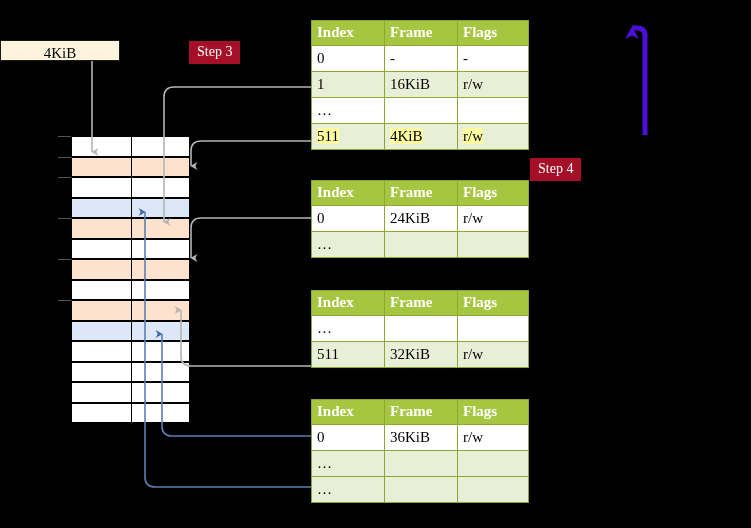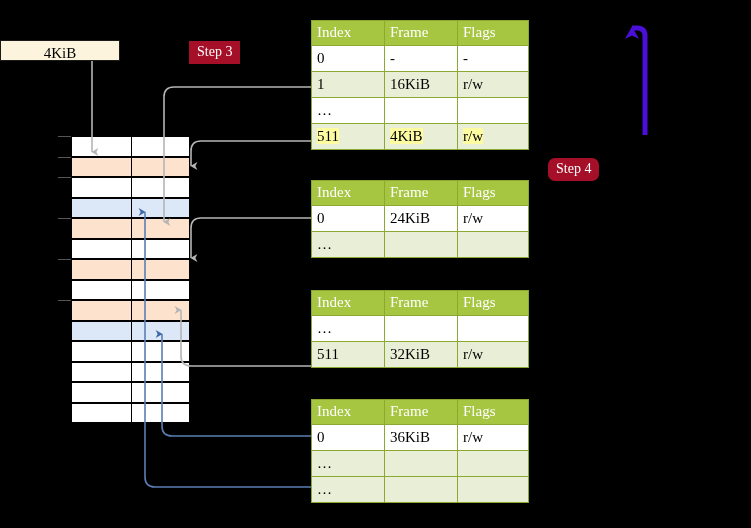--- a/index.html
+++ b/index.html
@@ -74,21 +74,21 @@
     position: absolute;
     border-collapse: collapse;
     font-family: "Liberation Serif", serif;
     font-size: 15px;
     background: #ffffff;
     table-layout: fixed;
   }
   .ptable th {
     background: #a6c540;
     color: #ffffff;
-    font-weight: normal;
+    font-weight: bold;
     font-size: 15px;
     text-align: left;
     padding: 3px 10px 4px 5px;
     border: 1px solid #8aa832;
     font-family: "Liberation Serif", serif;
   }
   .ptable td {
     padding: 3px 5px 4px 5px;
     border: 1px solid #8aa832;
     color: #000000;
@@ -117,21 +117,21 @@
 
 <div id="canvas">
 
   <div class="kib-box" style="left:0px; top:40px; width:120px; height:21px;">
     <span>4KiB</span>
   </div>
 
   <div class="badge red" style="left:189px; top:41px;">
     <span>Step 3</span>
   </div>
-  <div class="badge red" style="left:548px; top:158px;border-radius:7px;">
+  <div class="badge red" style="left:530px; top:158px;">
     <span>Step 4</span>
   </div>
 
   <div id="memcol-host">
       <div class="memrow" style="left: 71px; top: 136px; width: 119px; height: 20.5px;"></div>
       <div class="memrow orange" style="left: 71px; top: 156.5px; width: 119px; height: 20.5px;"></div>
       <div class="memrow" style="left: 71px; top: 177px; width: 119px; height: 20.5px;"></div>
       <div class="memrow bluec" style="left: 71px; top: 197.5px; width: 119px; height: 20.5px;"></div>
       <div class="memrow orange" style="left: 71px; top: 218px; width: 119px; height: 20.5px;"></div>
       <div class="memrow" style="left: 71px; top: 238.5px; width: 119px; height: 20.5px;"></div>

